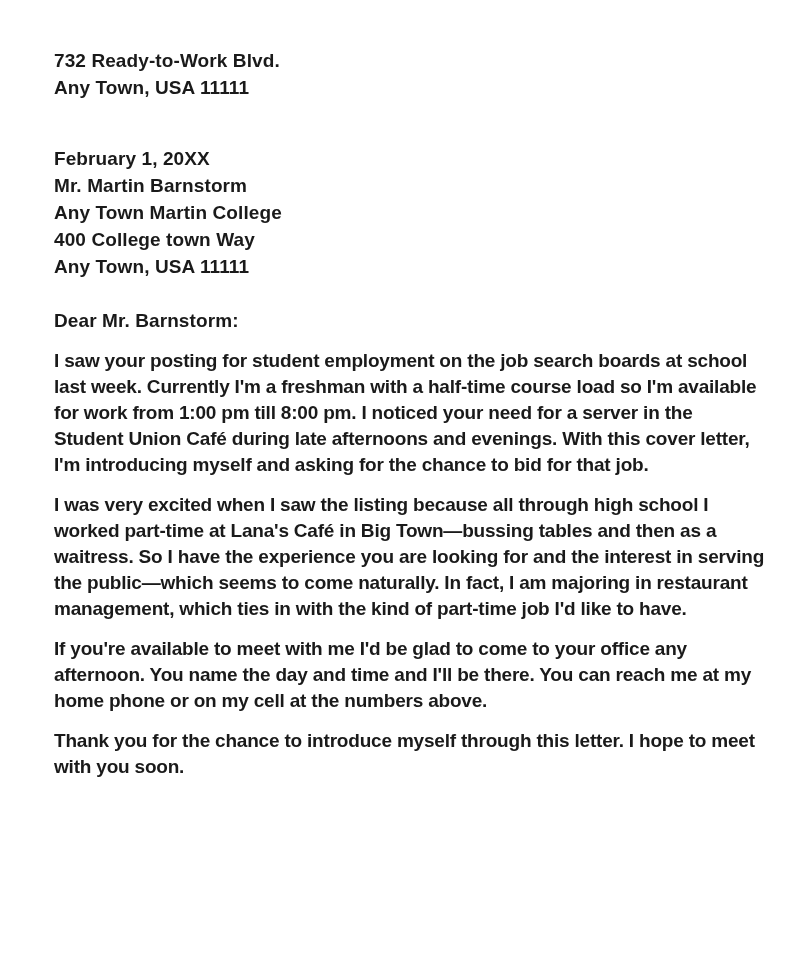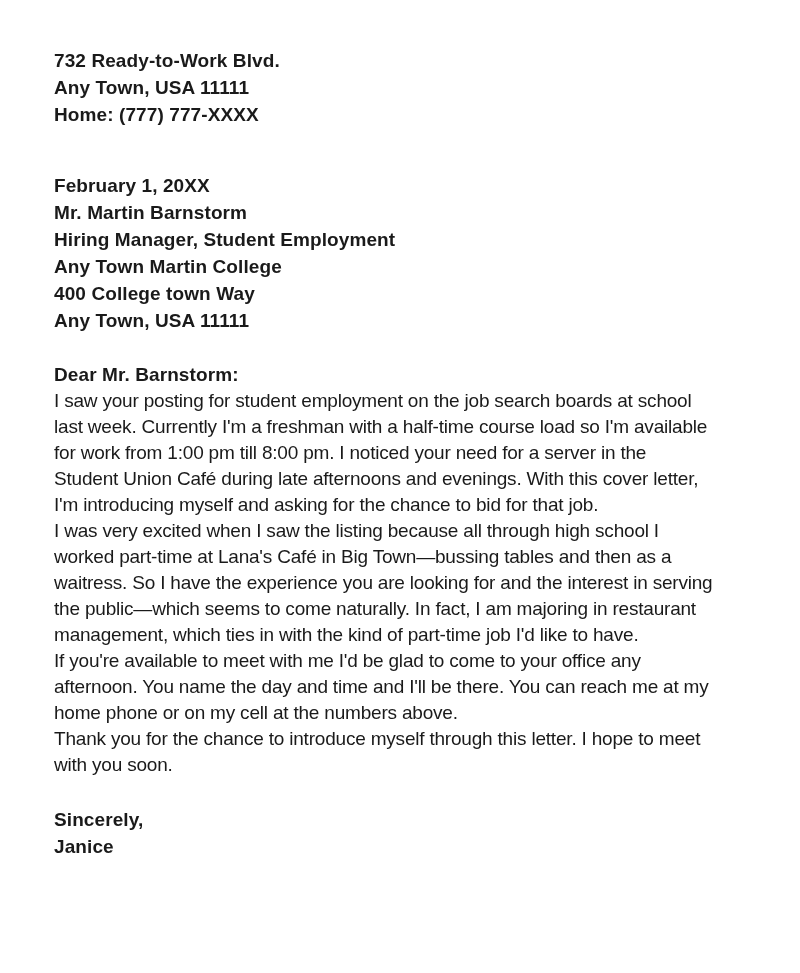--- a/index.html
+++ b/index.html
@@ -31,42 +31,41 @@
   .salutation {
     font-size: 19px;
     font-weight: 700;
     line-height: 26px;
     letter-spacing: 0.1px;
     white-space: pre;
     margin-top: 22px;
   }
   .para {
     font-size: 19px;
-    font-weight: 400;
+    font-weight: 700;
     line-height: 26px;
     letter-spacing: -0.2px;
     white-space: pre;
+    margin-top: 14px;
   }
   .closing-block { margin-top: 28px; }
 </style>
 </head>
 <body>
 
 <div class="letter">
 
   <div class="block sender-block">
     <div>732 Ready-to-Work Blvd.</div>
     <div>Any Town, USA 11111</div>
-    <div>Home: (777) 777-XXXX</div>
   </div>
 
   <div class="block recipient-block">
     <div>February 1, 20XX</div>
     <div>Mr. Martin Barnstorm</div>
-    <div>Hiring Manager, Student Employment</div>
     <div>Any Town Martin College</div>
     <div>400 College town Way</div>
     <div>Any Town, USA 11111</div>
   </div>
 
   <div class="letter-body">
     <div class="salutation">Dear Mr. Barnstorm:</div>
     <div class="para">I saw your posting for student employment on the job search boards at school
 last week. Currently I'm a freshman with a half-time course load so I'm available
 for work from 1:00 pm till 8:00 pm. I noticed your need for a server in the
@@ -77,18 +76,14 @@
 waitress. So I have the experience you are looking for and the interest in serving
 the public—which seems to come naturally. In fact, I am majoring in restaurant
 management, which ties in with the kind of part-time job I'd like to have.</div>
     <div class="para">If you're available to meet with me I'd be glad to come to your office any
 afternoon. You name the day and time and I'll be there. You can reach me at my
 home phone or on my cell at the numbers above.</div>
     <div class="para">Thank you for the chance to introduce myself through this letter. I hope to meet
 with you soon.</div>
   </div>
 
-  <div class="block closing-block">
-    <div>Sincerely,</div>
-    <div>Janice</div>
-  </div>
 
 </div>
 
 </body></html>

